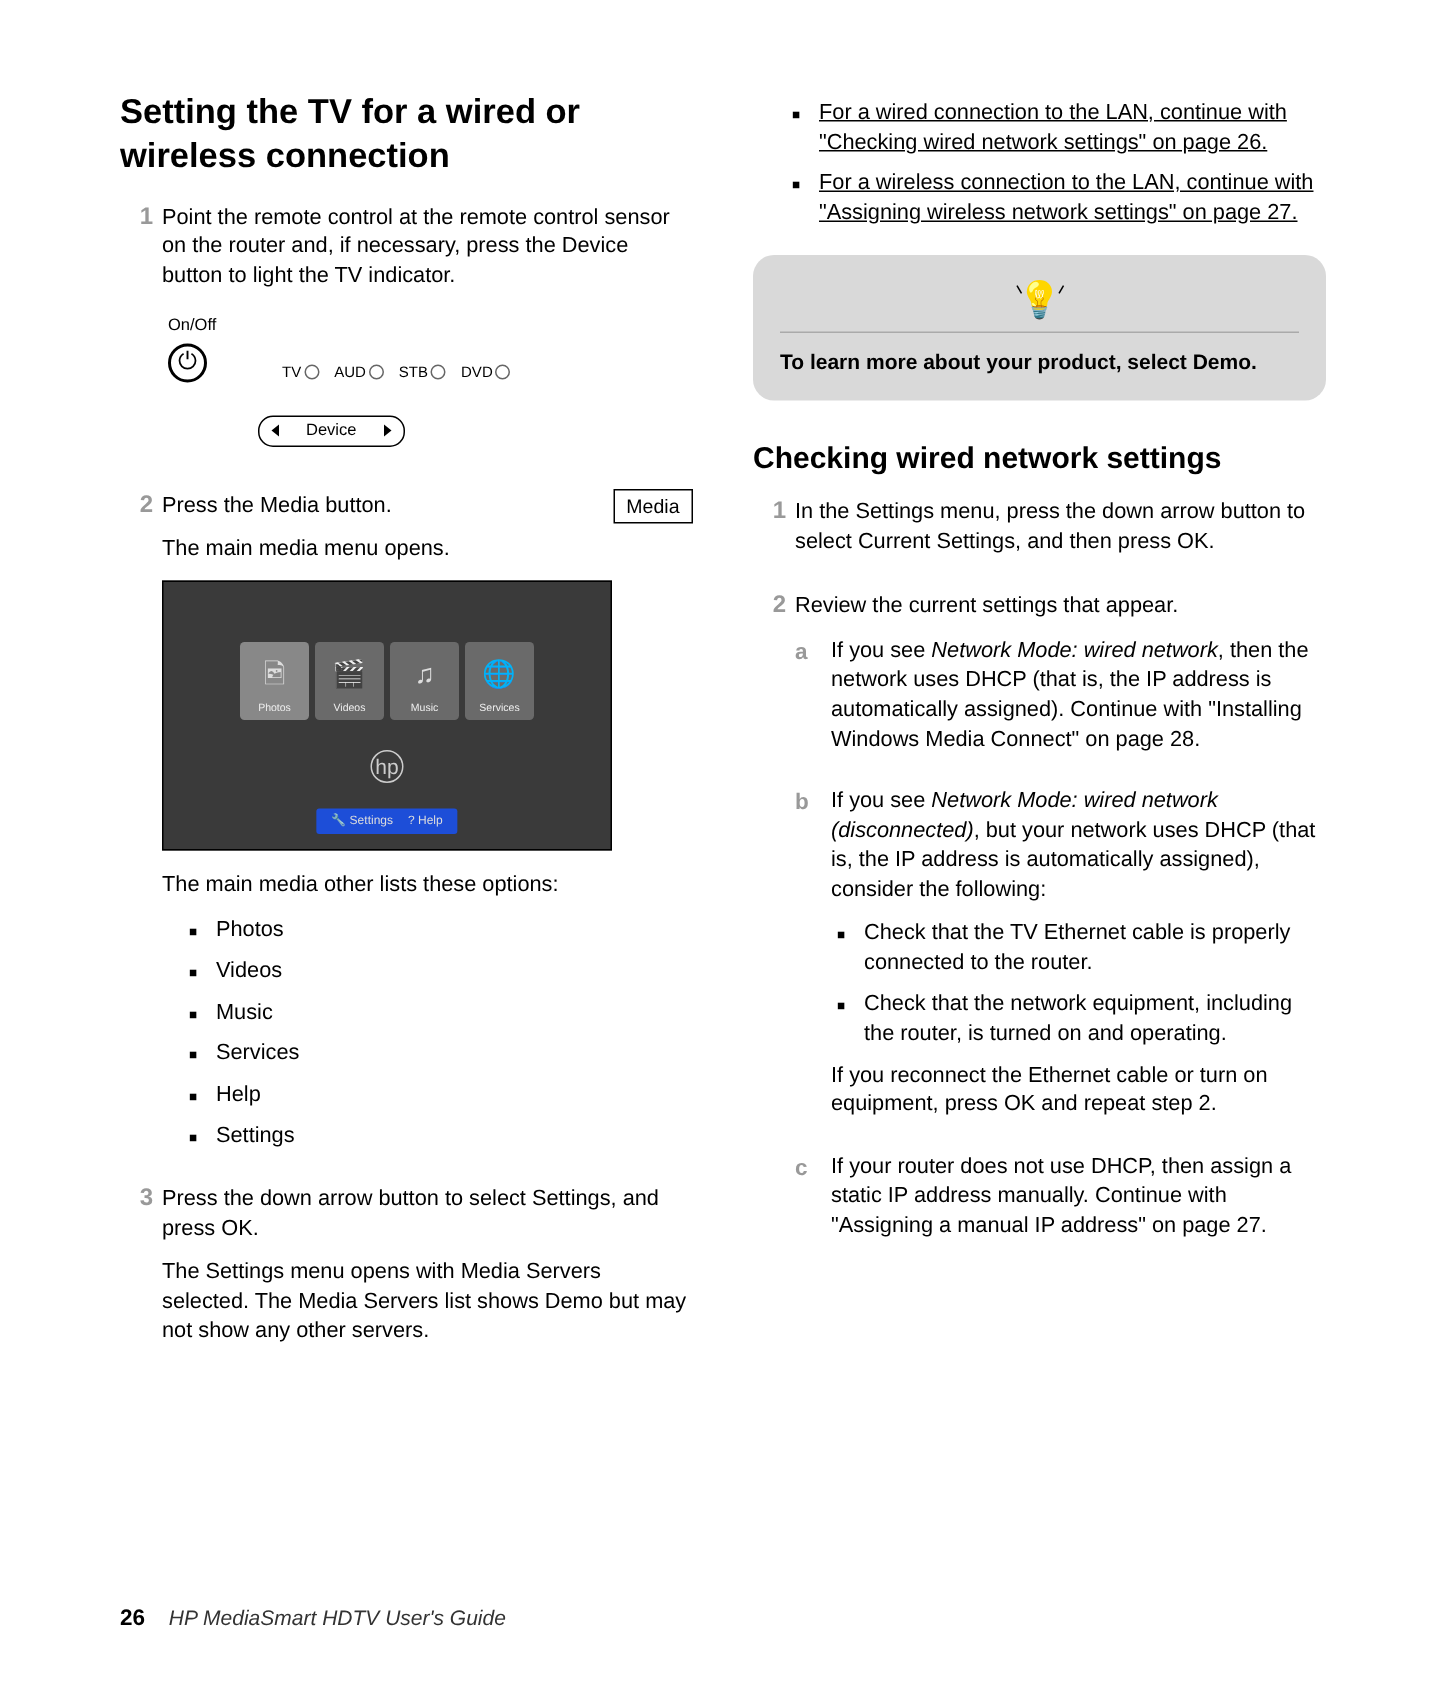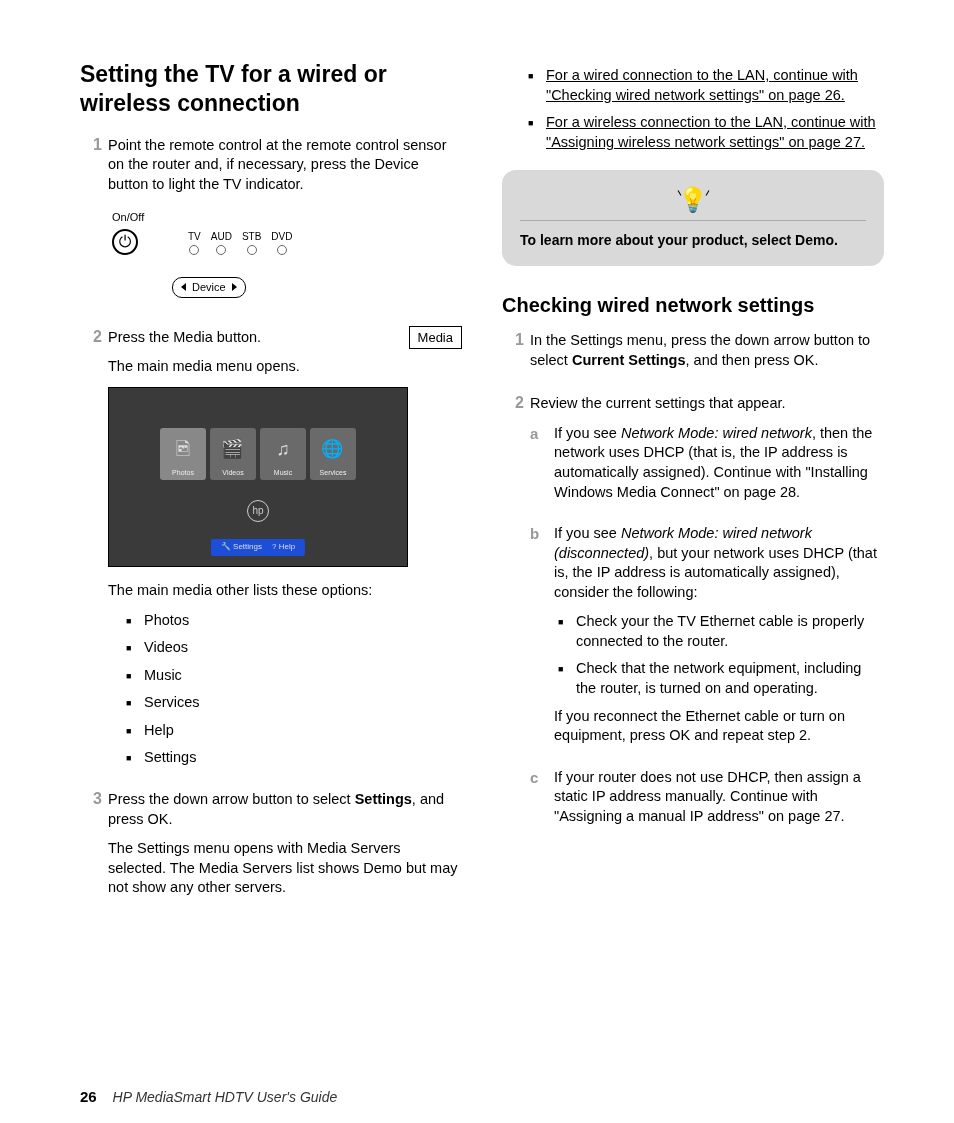--- a/index.html
+++ b/index.html
@@ -49,39 +49,39 @@
   .num-item .body p { margin-bottom:10px;}
   .bullets { list-style:none; margin: 6px 0 6px 18px;}
   .bullets li { position:relative; padding-left:18px; margin-bottom:8px; font-size:14.5px; line-height:1.35;}
   .bullets li::before { content:"■"; position:absolute; left:0; font-size:9px; top:4px;}
   .alpha-list { list-style:none;}
   .alpha-item { display:flex; margin-bottom:12px;}
   .alpha-item .letter { font-weight:bold; color:#999; width:18px; flex-shrink:0; margin-right:6px; font-size:15px;}
   .alpha-item .alpha-body { flex:1; font-size:14.5px; line-height:1.35;}
   .alpha-item .alpha-body p { margin-bottom:10px;}
   .italic { font-style: italic; }
-  .bold { font-weight: bold; }
+  .bold { font-weight: normal; }
 
   
   .remote {
     margin: 16px 0 16px 4px;
     font-size: 11px;
   }
   .remote-row { display:flex; align-items:flex-end; gap:10px; margin-bottom:6px;}
   .power {
     width:26px; height:26px; border:2px solid #000; border-radius:50%;
     display:flex; align-items:center; justify-content:center;
     font-size:16px;
   }
   .src-group { display:flex; gap:10px; align-items:center;}
-  .src { display:flex; flex-direction:column; align-items:center; gap:2px; font-size:10px;}
+  .src { display:flex; align-items:center; gap:2px; font-size:10px;}
   .src-dot { width:10px; height:10px; border:1.5px solid #666; border-radius:50%; background:#fff;}
   .device-btn {
     border:1px solid #000; border-radius:10px; padding:2px 8px;
-    display:inline-flex; align-items:center; gap:6px; font-size:11px;
+    display:inline-flex; align-items:center; gap:18px; font-size:11px;
     margin-left:60px; margin-top:16px;
   }
   .tri-l { width:0;height:0;border-top:4px solid transparent;border-bottom:4px solid transparent;border-right:5px solid #000;}
   .tri-r { width:0;height:0;border-top:4px solid transparent;border-bottom:4px solid transparent;border-left:5px solid #000;}
 
   .media-btn {
     float:right; border:1px solid #000; padding:2px 8px; font-size:13px; margin-top:-2px;
   }
 
   
@@ -93,21 +93,21 @@
   .tile {
     width:46px; height:52px; background:#6a6a6a; border-radius:3px;
     display:flex; flex-direction:column; align-items:center; justify-content:flex-end;
     color:#eee; font-size:7px; padding-bottom:3px;
   }
   .tile .ticon { font-size:18px; margin-bottom:6px; color:#ddd;}
   .tile.sel { background:#888;}
   .hp-logo {
     position:absolute; left:50%; top:112px; transform:translateX(-50%);
     width:22px; height:22px; border:1.5px solid #ccc; border-radius:50%;
-    color:#ccc; font-size:10px; display:flex; align-items:center; justify-content:center;
+    color:#ccc; font-size:14px; display:flex; align-items:center; justify-content:center;
   }
   .tv-bottom {
     position:absolute; bottom:10px; left:50%; transform:translateX(-50%);
     background:#1d4ed8; color:#ddd; font-size:8px; padding:3px 10px; border-radius:2px;
     display:flex; gap:10px;
   }
 
   
   .tip-box {
     background:#d9d9d9; border-radius:14px; padding:16px 18px 16px 18px;
@@ -116,21 +116,21 @@
   .bulb { text-align:center; font-size:24px; margin-bottom:4px; position:relative;}
   .bulb::before, .bulb::after {
     content:""; position:absolute; top:4px; width:1px; height:6px; background:#000;
   }
   .bulb::before { left:calc(50% - 14px); transform:rotate(-30deg);}
   .bulb::after  { left:calc(50% + 14px); transform:rotate(30deg);}
   .tip-divider { border:none; border-top:1px solid #aaa; margin:6px 0 10px;}
   .tip-text { font-size:14px; font-weight:bold; line-height:1.35;}
 
   .footer {
-    position:absolute; bottom:18px; left:80px; font-size:14px;
+    position:absolute; bottom:36px; left:80px; font-size:14px;
   }
   .footer .pn { font-weight:bold; margin-right:12px; font-size:15px;}
   .footer .ft { font-style:italic; color:#333;}
 </style>
 </head>
 <body>
 
 <div class="columns">
 
   <div class="col">
@@ -271,21 +271,21 @@
                 </p>
               </div>
             </li>
             <li class="alpha-item">
               <span class="letter">b</span>
               <div class="alpha-body">
                 <p>
                   <span>If you see </span><span class="italic">Network Mode: wired network (disconnected)</span><span>, but your network uses DHCP (that is, the IP address is automatically assigned), consider the following:</span>
                 </p>
                 <ul class="bullets" style="margin-left:4px;">
-                  <li>Check your the TV Ethernet cable is properly connected to the router.</li>
+                  <li>Check that the TV Ethernet cable is properly connected to the router.</li>
                   <li>Check that the network equipment, including the router, is turned on and operating.</li>
                 </ul>
                 <p>If you reconnect the Ethernet cable or turn on equipment, press OK and repeat step 2.</p>
               </div>
             </li>
             <li class="alpha-item">
               <span class="letter">c</span>
               <div class="alpha-body">
                 <p>If your router does not use DHCP, then assign a static IP address manually. Continue with "Assigning a manual IP address" on page 27.</p>
               </div>

